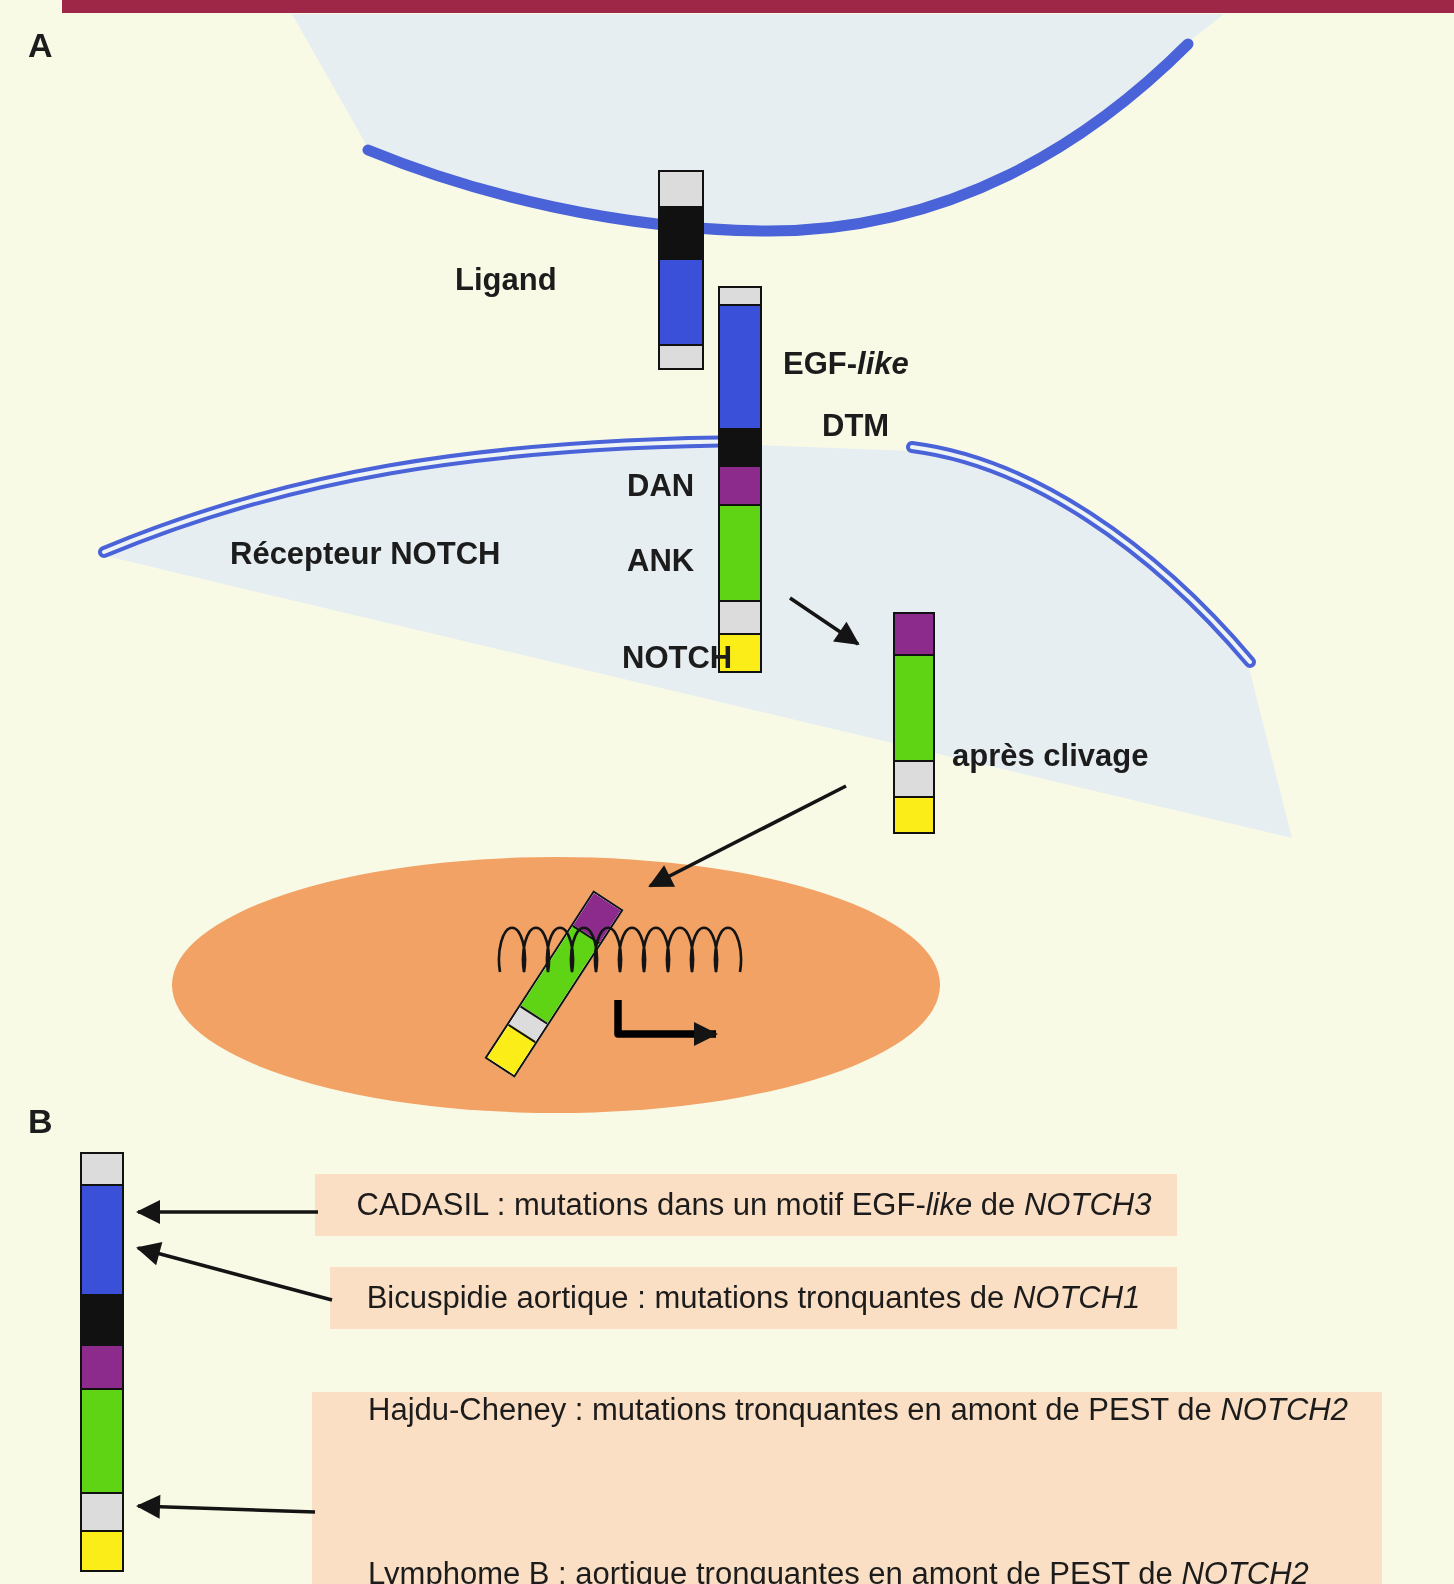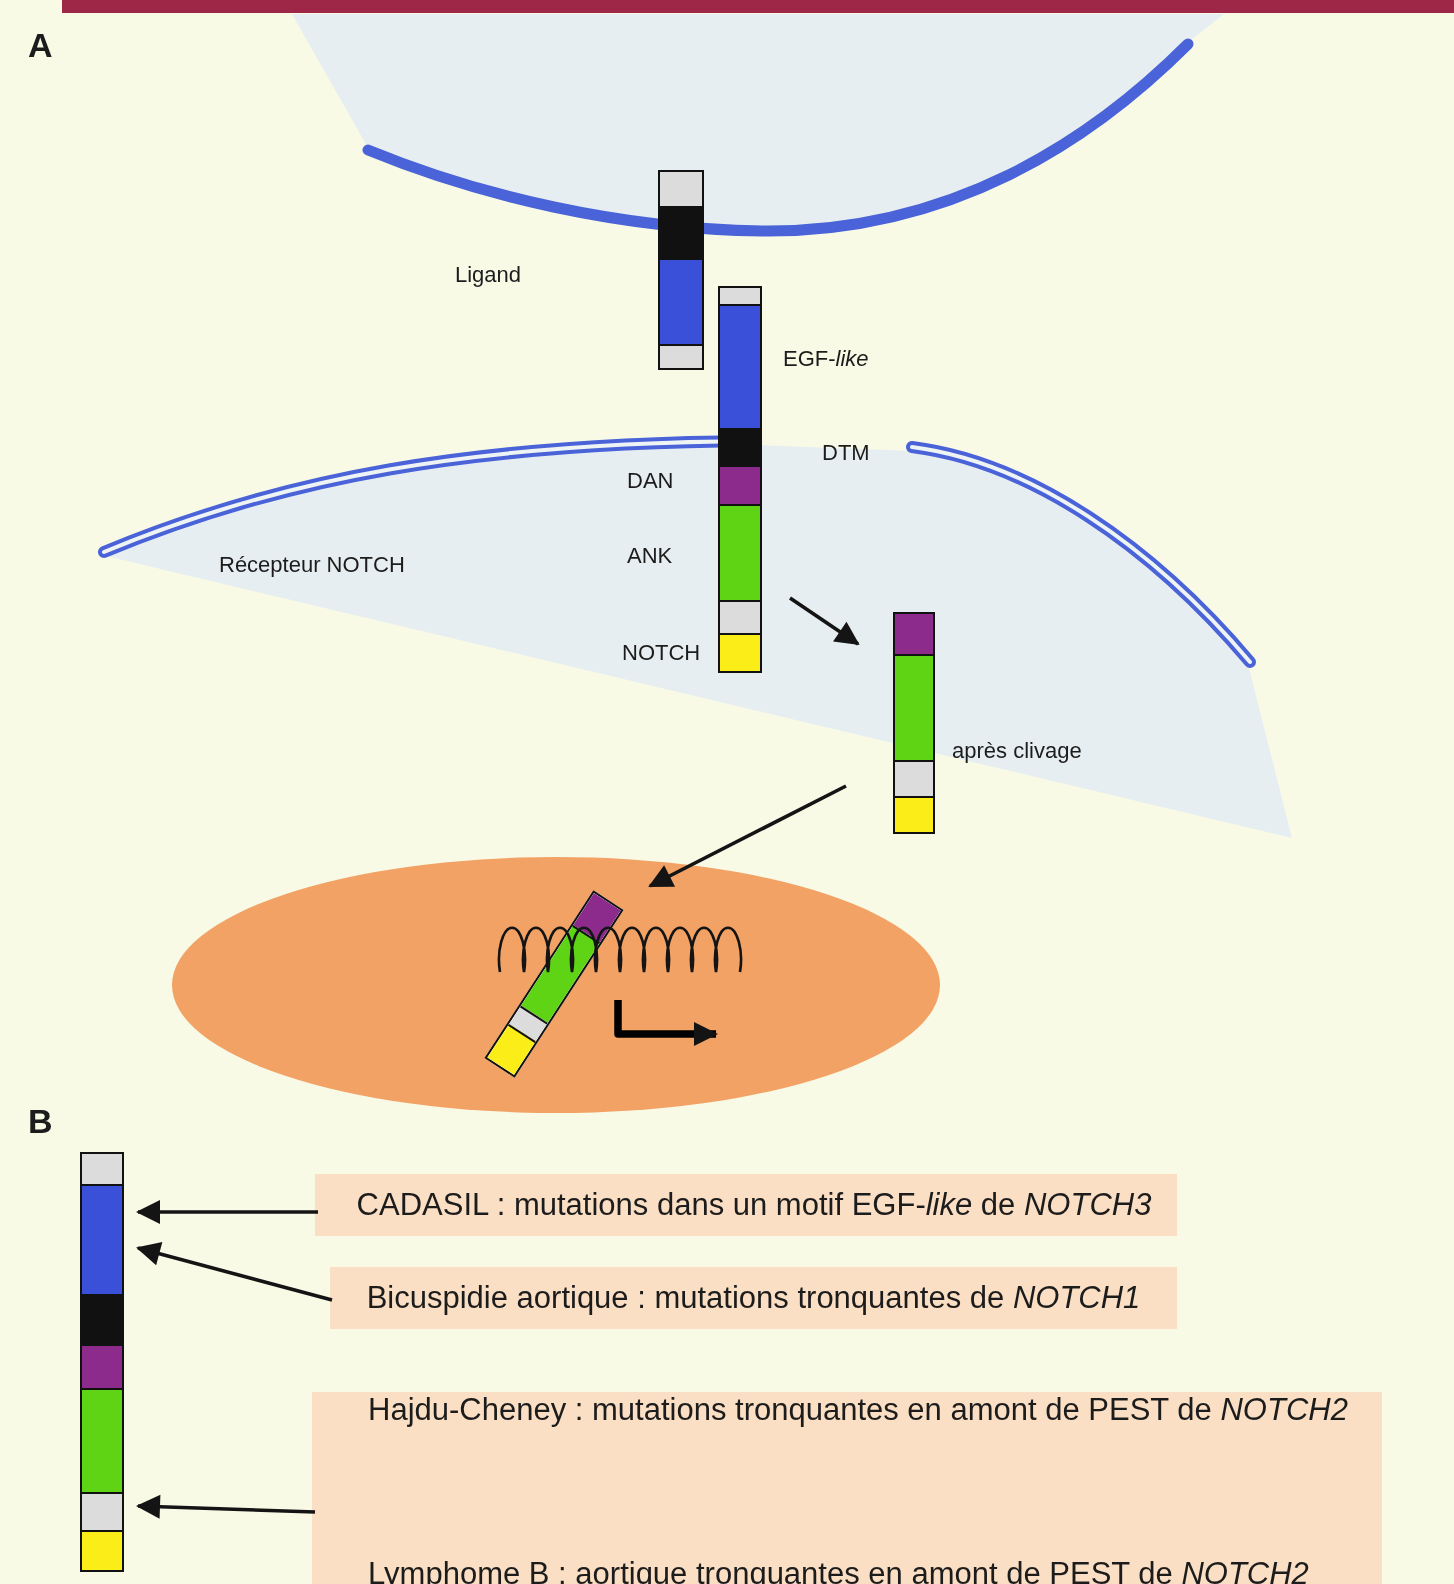--- a/index.html
+++ b/index.html
@@ -6,21 +6,21 @@
   body { background:#ffffff; font-family:"Liberation Sans", sans-serif; }
   #canvas {
     position:relative; width:1454px; height:1584px;
     background:#f8fae6; overflow:hidden; color:#1c1c1c;
   }
   .layer { position:absolute; left:0; top:0; pointer-events:none; }
   .bg { z-index:1; }
   .fg { z-index:3; }
   .topbar { position:absolute; top:0; left:62px; right:0; height:13px; background:#9e2647; z-index:2; }
   .panel-letter { position:absolute; z-index:4; font-size:34px; font-weight:bold; }
-  .lbl { position:absolute; z-index:4; font-size:22px; white-space:nowrap; }
+  .lbl { position:absolute; z-index:4; font-size:31px; white-space:nowrap;font-weight:bold; }
   .bar { position:absolute; z-index:2; border:2px solid #111; display:flex; flex-direction:column; overflow:hidden; background:#fff; }
   .seg { width:100%; flex-shrink:0; }
   .seg.grow { flex:1 1 auto; }
   .seg + .seg { border-top:2px solid #111; }
   .c-gray   { background:#dcdcdc; }
   .c-blue   { background:#3a50d9; }
   .c-black  { background:#111111; }
   .c-purple { background:#8d2b8d; }
   .c-green  { background:#5fd414; }
   .c-yellow { background:#fbee18; }
@@ -93,25 +93,25 @@
     <div class="seg c-purple" style="height:44px;"></div>
     <div class="seg c-green grow"></div>
     <div class="seg c-gray" style="height:38px;"></div>
     <div class="seg c-yellow" style="height:40px;"></div>
   </div>
 
   <div class="lbl" style="left:455px;top:262px;">Ligand</div>
   <div class="lbl" style="left:783px;top:346px;text-align:center;">
     <span>EGF-</span><i>like</i>
   </div>
-  <div class="lbl" style="left:822px;top:440px;">DTM</div>
+  <div class="lbl" style="left:822px;top:408px;">DTM</div>
   <div class="lbl" style="left:627px;top:468px;">DAN</div>
   <div class="lbl" style="left:627px;top:543px;">ANK</div>
   <div class="lbl" style="left:622px;top:640px;">NOTCH</div>
-  <div class="lbl" style="left:219px;top:536px;margin-top:16px;">Récepteur NOTCH</div>
+  <div class="lbl" style="left:230px;top:536px;">Récepteur NOTCH</div>
   <div class="lbl" style="left:952px;top:738px;">après clivage</div>
 
   <div class="pbox" style="left:315px;top:1174px;width:862px;height:62px;padding-left:16px;">
     <div class="pline">
       <span>CADASIL : mutations dans un motif EGF-</span><i>like</i><span> de </span><i>NOTCH3</i>
     </div>
   </div>
 
   <div class="pbox" style="left:330px;top:1267px;width:847px;height:62px;">
     <div class="pline">

